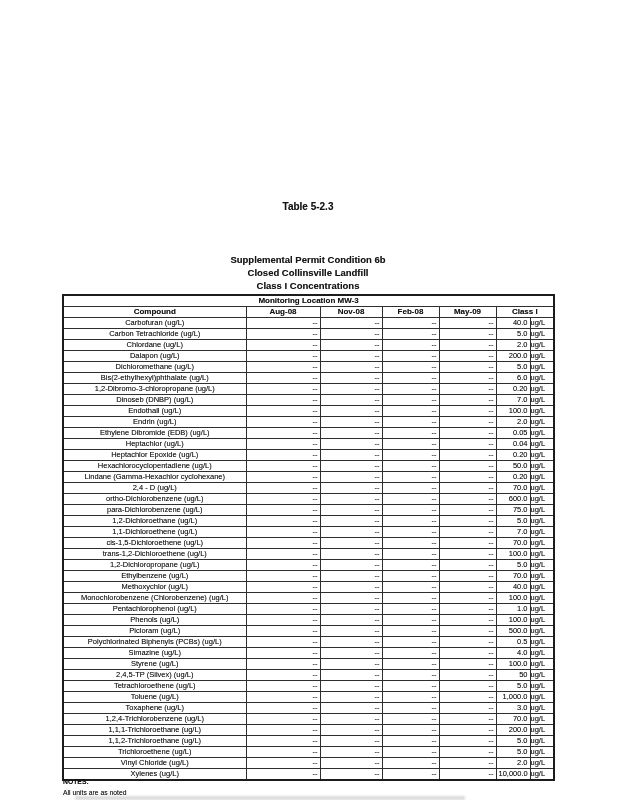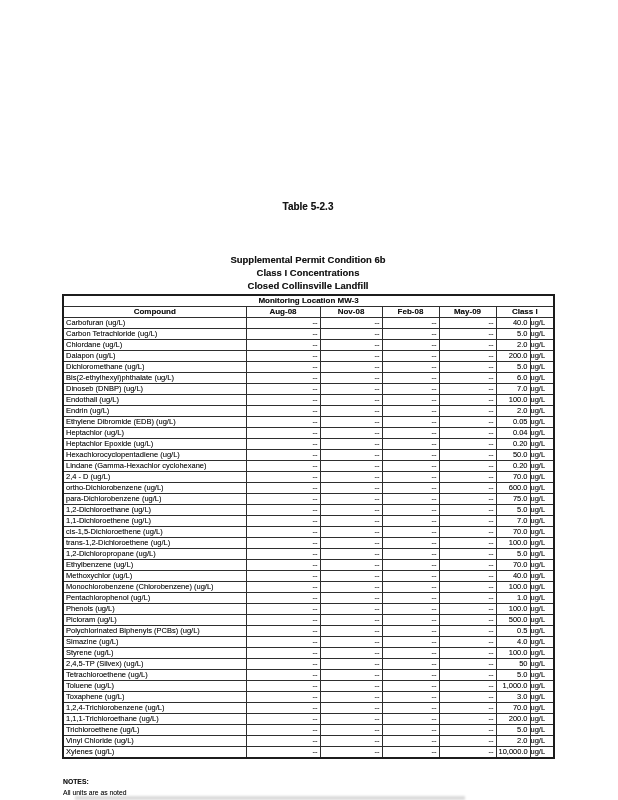--- a/index.html
+++ b/index.html
@@ -55,21 +55,21 @@
     font-size: 7.5px;
     line-height: 10px;
     white-space: nowrap;
     overflow: hidden;
   }
   .mon-table thead th {
     font-weight: bold;
     font-size: 8px;
     text-align: center;
   }
-  .mon-table td.compound { text-align: left; }
+  .mon-table td.compound { text-align: center; }
   .mon-table td.result   { text-align: right; color: #222; }
   .mon-table td.classval { text-align: right; }
   .mon-table td.unit     { text-align: left; padding-left: 0; }
 
   .notes-heading {
     position: absolute;
     top: 778px;
     left: 63px;
     font-size: 6.8px;
     font-weight: bold;
@@ -92,22 +92,22 @@
 </style>
 </head>
 <body>
 
 <div class="page">
 
   <div class="doc-title">Table 5-2.3</div>
 
   <div class="doc-subtitles">
     <div>Supplemental Permit Condition 6b</div>
+    <div>Closed Collinsville Landfill</div>
     <div>Class I Concentrations</div>
-    <div>Closed Collinsville Landfill</div>
   </div>
 
   <table class="mon-table">
     <colgroup>
       <col style="width:183px">
       <col style="width:74px">
       <col style="width:62px">
       <col style="width:57px">
       <col style="width:57px">
       <col style="width:34px">
@@ -175,20 +175,29 @@
         <tr>
           <td class="compound">Bis(2-ethylhexyl)phthalate (ug/L)</td>
           <td class="result">--</td>
           <td class="result">--</td>
           <td class="result">--</td>
           <td class="result">--</td>
           <td class="classval">6.0</td>
           <td class="unit">ug/L</td>
         </tr>
         <tr>
+          <td class="compound">1,2-Dibromo-3-chloropropane (ug/L)</td>
+          <td class="result">--</td>
+          <td class="result">--</td>
+          <td class="result">--</td>
+          <td class="result">--</td>
+          <td class="classval">0.20</td>
+          <td class="unit">ug/L</td>
+        </tr>
+        <tr>
           <td class="compound">Dinoseb (DNBP) (ug/L)</td>
           <td class="result">--</td>
           <td class="result">--</td>
           <td class="result">--</td>
           <td class="result">--</td>
           <td class="classval">7.0</td>
           <td class="unit">ug/L</td>
         </tr>
         <tr>
           <td class="compound">Endothall (ug/L)</td>
@@ -451,20 +460,29 @@
           <td class="classval">70.0</td>
           <td class="unit">ug/L</td>
         </tr>
         <tr>
           <td class="compound">1,1,1-Trichloroethane (ug/L)</td>
           <td class="result">--</td>
           <td class="result">--</td>
           <td class="result">--</td>
           <td class="result">--</td>
           <td class="classval">200.0</td>
+          <td class="unit">ug/L</td>
+        </tr>
+        <tr>
+          <td class="compound">1,1,2-Trichloroethane (ug/L)</td>
+          <td class="result">--</td>
+          <td class="result">--</td>
+          <td class="result">--</td>
+          <td class="result">--</td>
+          <td class="classval">5.0</td>
           <td class="unit">ug/L</td>
         </tr>
         <tr>
           <td class="compound">Trichloroethene (ug/L)</td>
           <td class="result">--</td>
           <td class="result">--</td>
           <td class="result">--</td>
           <td class="result">--</td>
           <td class="classval">5.0</td>
           <td class="unit">ug/L</td>

